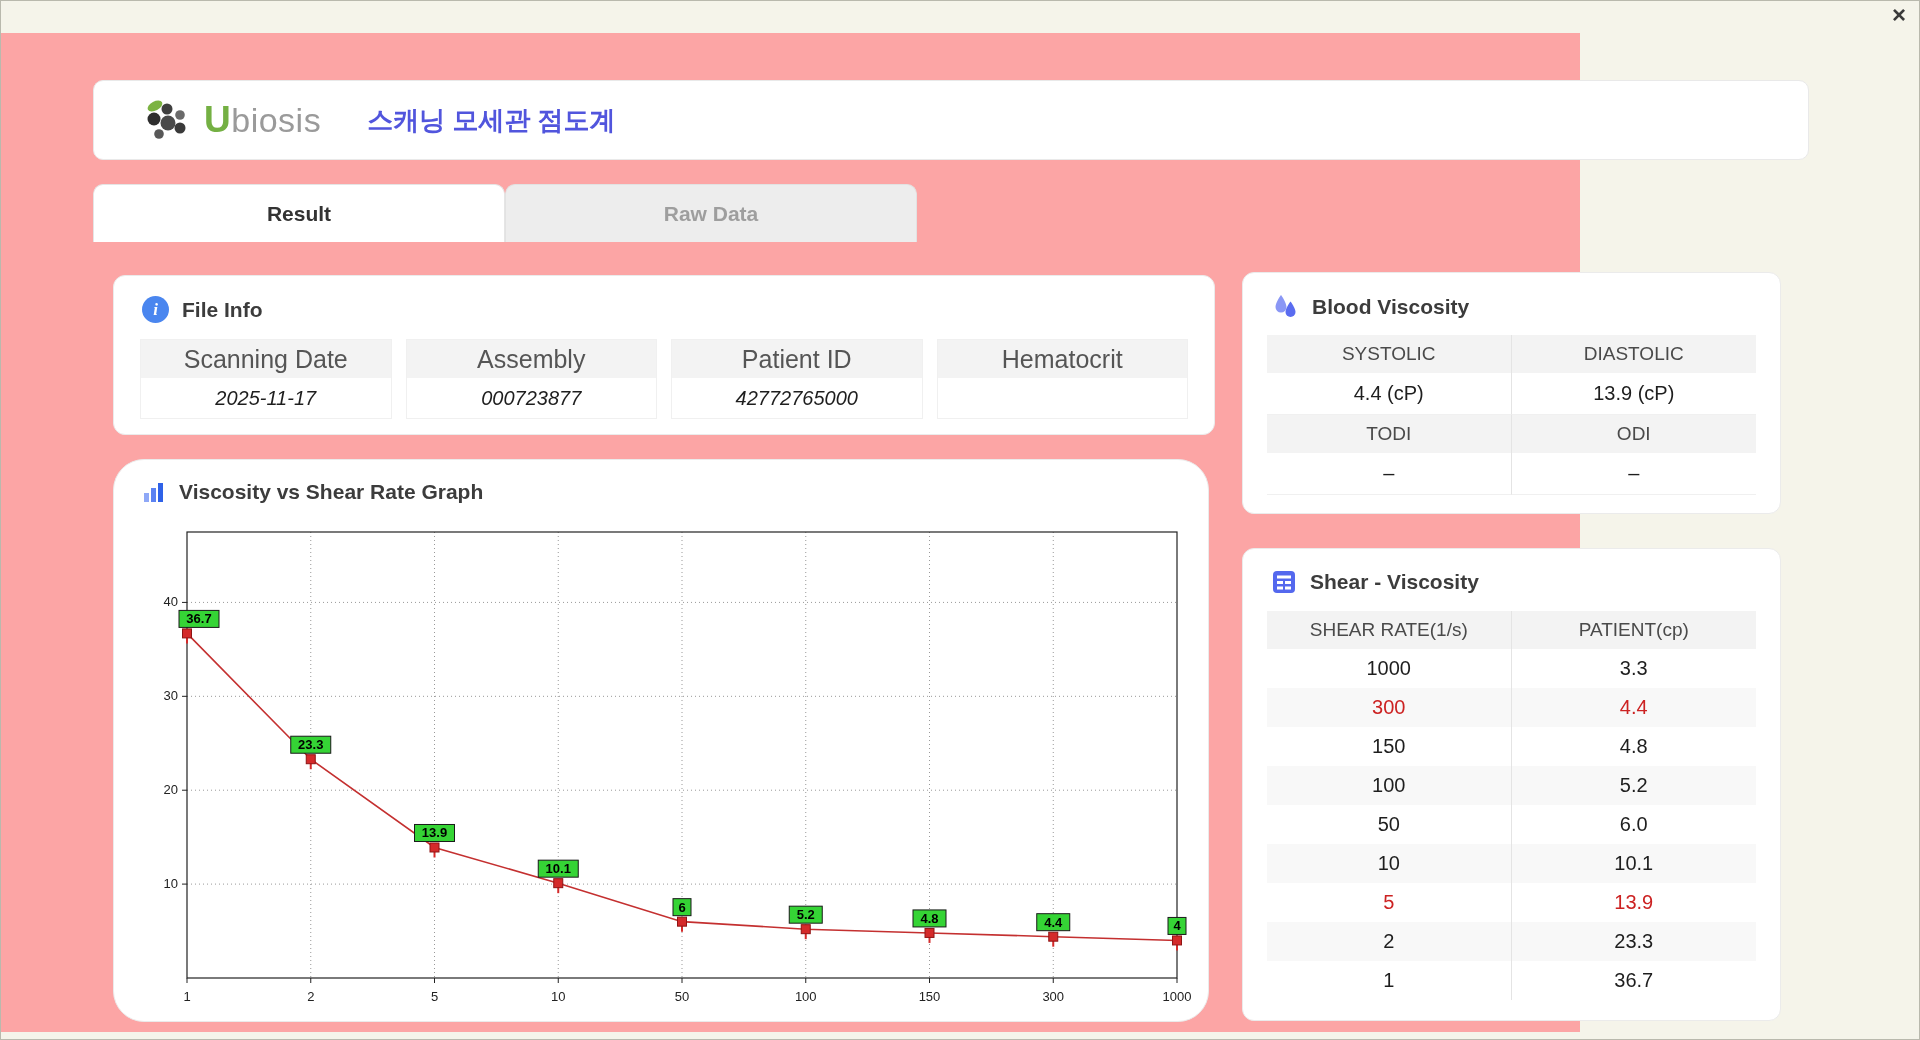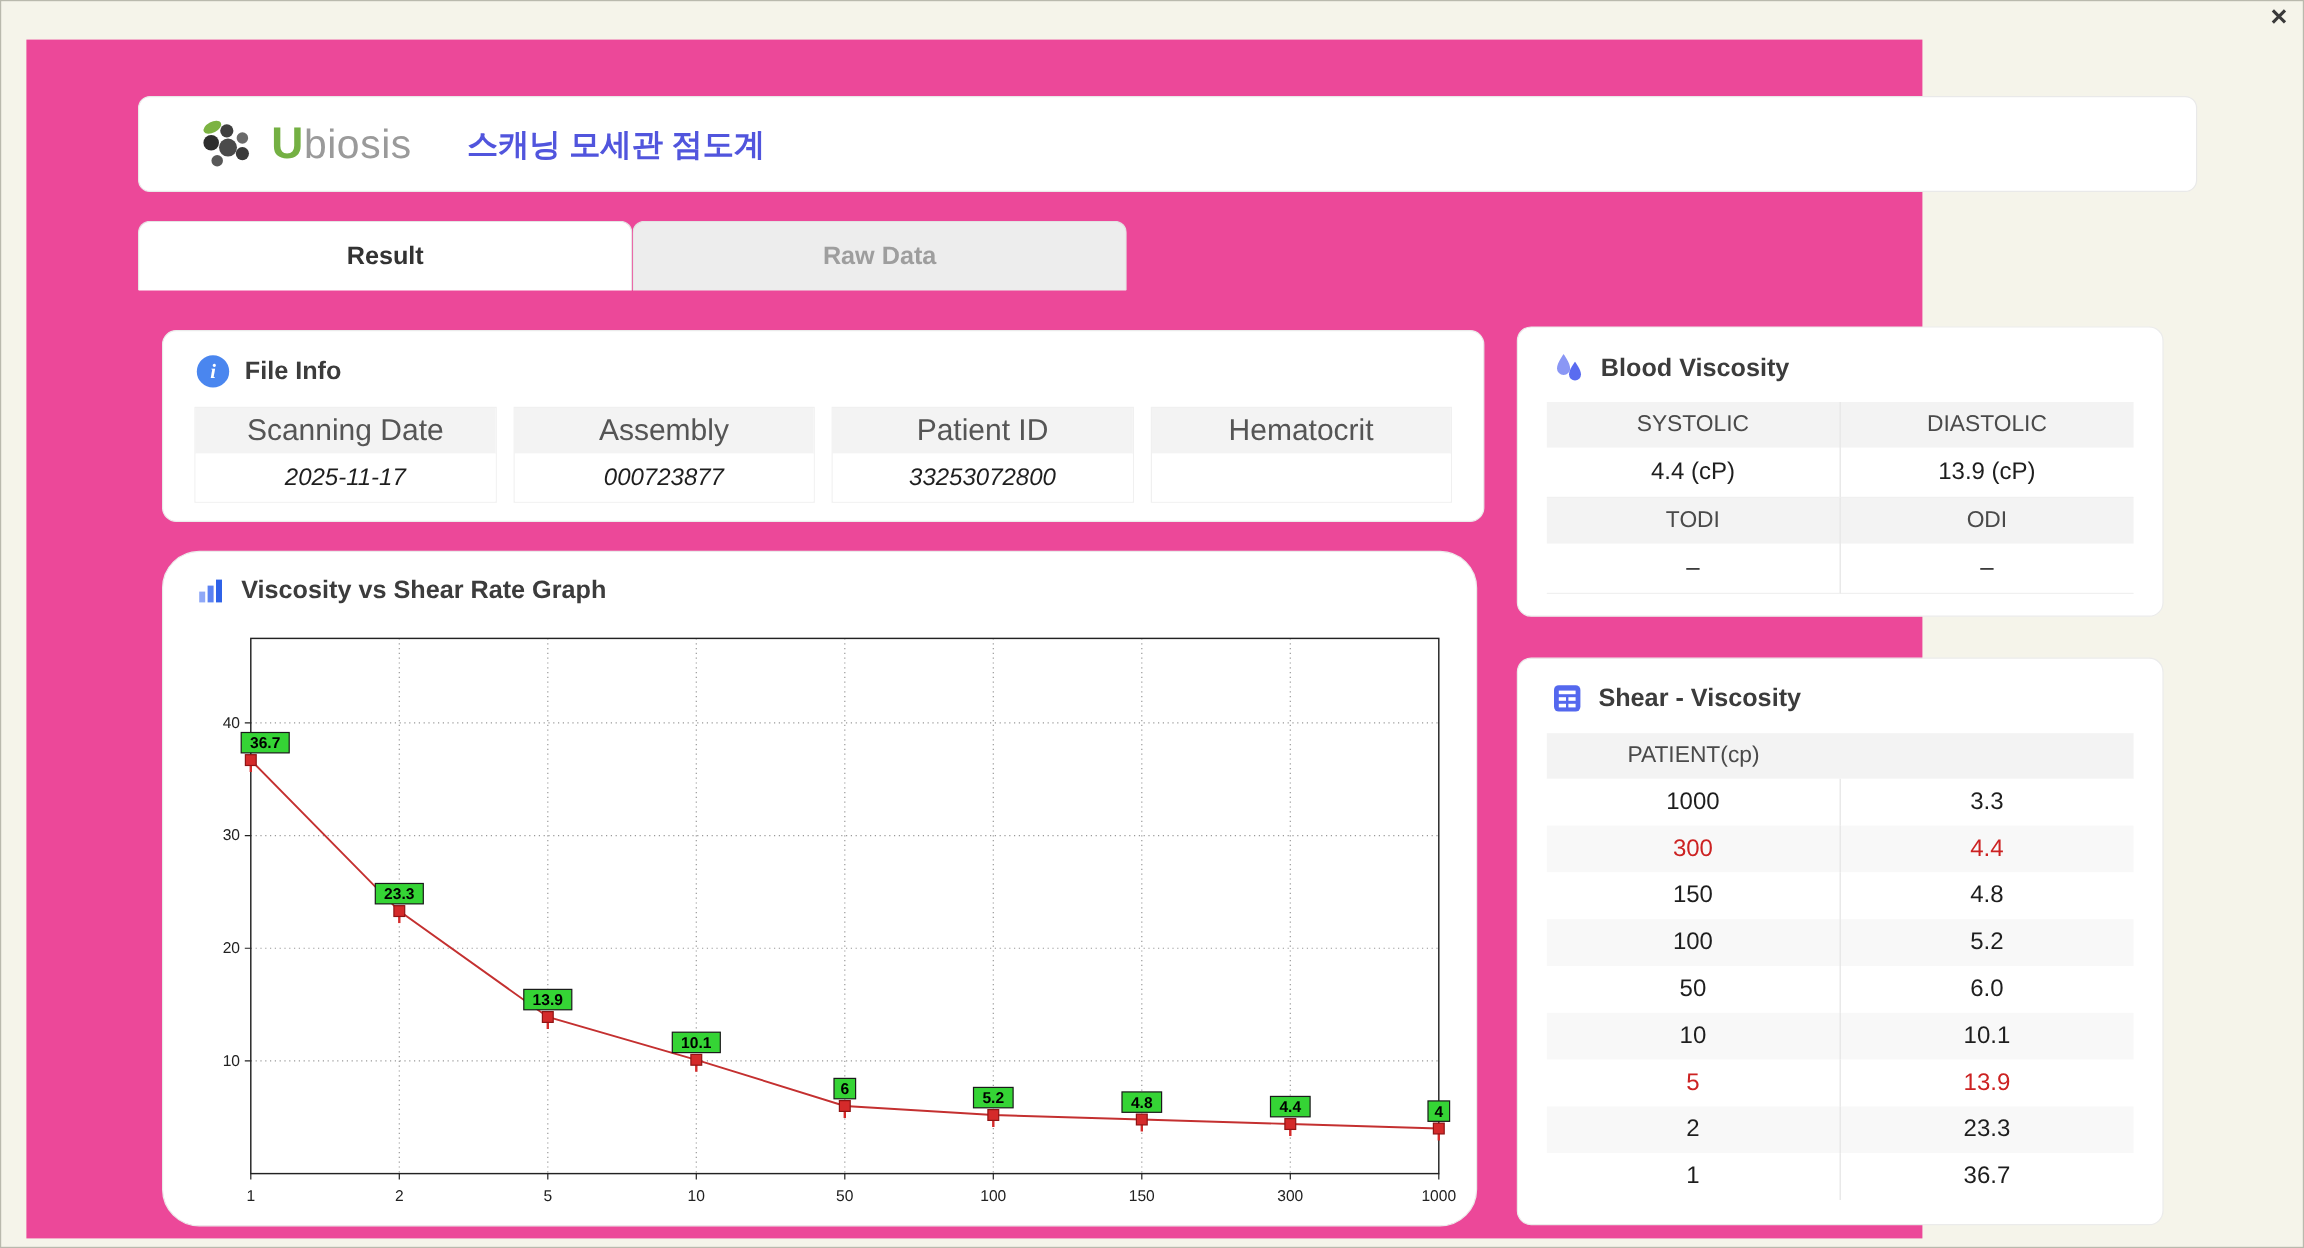--- a/index.html
+++ b/index.html
@@ -9,21 +9,21 @@
     background: #f5f4ea;
     font-family: "Liberation Sans", sans-serif;
     overflow: hidden;
     color: #222;
   }
   .window-frame { position: absolute; inset: 0; border: 1px solid #b9b9ad; pointer-events: none; z-index: 50; }
   .close-btn {
     position: absolute; top: 3px; right: 14px; font-size: 24px; line-height: 1;
     color: #3a3a3a; cursor: pointer; z-index: 60; font-weight: bold;
   }
-  .main-panel { position: absolute; left: 22px; top: 33px; width: 1580px; height: 999px; background: #ec4899; }
+  .main-panel { position: absolute; left: 0; top: 33px; width: 1580px; height: 999px; background: #fca5a5; }
 
   
   .header-card {
     position: absolute; left: 93px; top: 47px; width: 1716px; height: 80px;
     border: 1px solid #e9e9e9; border-radius: 10px; background: #fff;
     display: flex; align-items: center; padding-left: 48px;
   }
   .logo { display: flex; align-items: center; gap: 8px; }
   .logo-text { letter-spacing: 0.5px; white-space: nowrap; }
   .logo-u { color: #74b043; font-weight: bold; font-size: 37px; }
@@ -130,21 +130,21 @@
       <div class="field">
         <div class="field-label">Scanning Date</div>
         <div class="field-value">2025-11-17</div>
       </div>
       <div class="field">
         <div class="field-label">Assembly</div>
         <div class="field-value">000723877</div>
       </div>
       <div class="field">
         <div class="field-label">Patient ID</div>
-        <div class="field-value">33253072800</div>
+        <div class="field-value">42772765000</div>
       </div>
       <div class="field">
         <div class="field-label">Hematocrit</div>
         <div class="field-value"></div>
       </div>
     </div>
   </div>
 
   <div class="card bv-card">
     <div class="card-title-row">
@@ -261,20 +261,21 @@
         <rect x="6" y="6.5" width="14" height="3" fill="#ffffff"></rect>
         <rect x="6" y="12" width="6" height="3" fill="#ffffff"></rect>
         <rect x="14" y="12" width="6" height="3" fill="#ffffff"></rect>
         <rect x="6" y="17.5" width="6" height="3" fill="#ffffff"></rect>
         <rect x="14" y="17.5" width="6" height="3" fill="#ffffff"></rect>
       </svg>
       <span class="card-title">Shear - Viscosity</span>
     </div>
     <div class="sv-table">
       <div class="sv-header">
+        <div class="sv-hcell sv-col1">SHEAR RATE(1/s)</div>
         <div class="sv-hcell">PATIENT(cp)</div>
       </div>
       <div id="shear-rows">
           <div class="sv-row">
             <div class="sv-cell sv-col1">1000</div>
             <div class="sv-cell">3.3</div>
           </div>
           <div class="sv-row striped highlight">
             <div class="sv-cell sv-col1">300</div>
             <div class="sv-cell">4.4</div>

